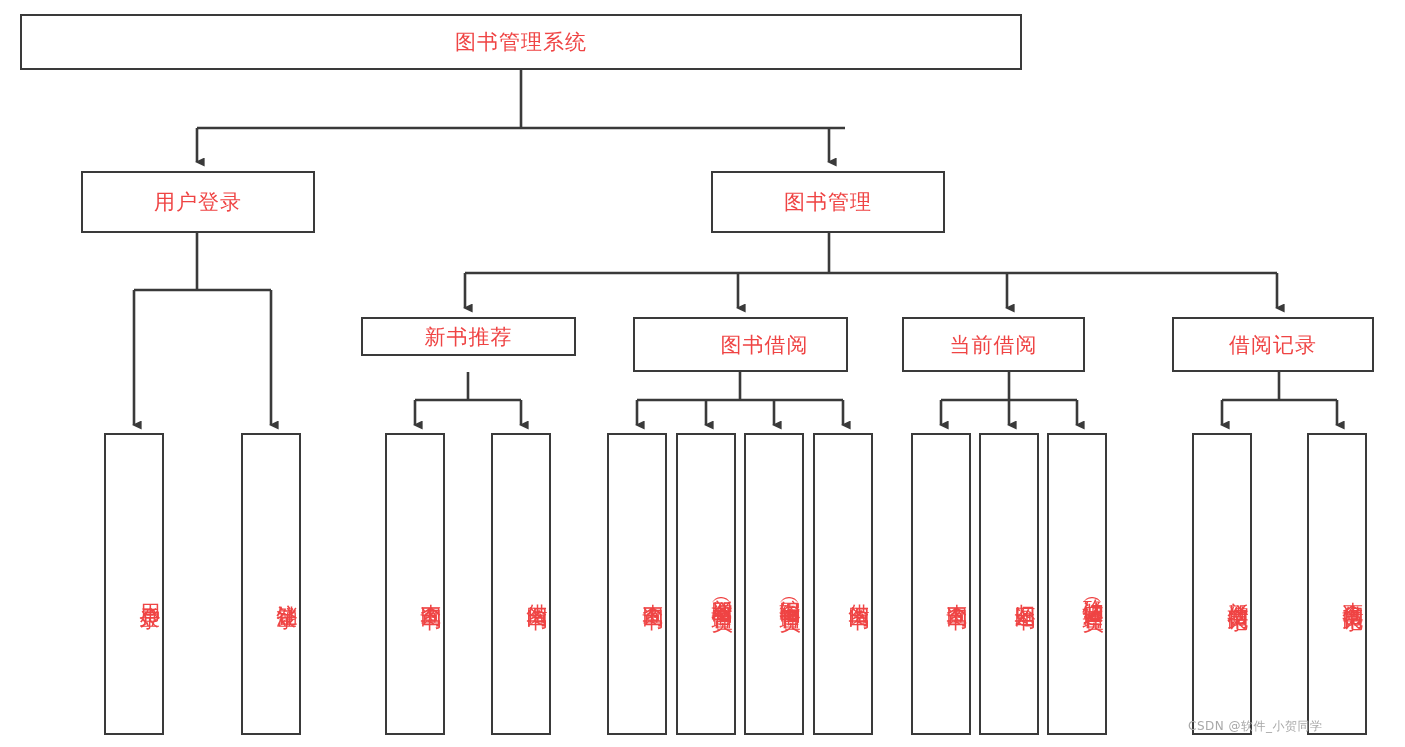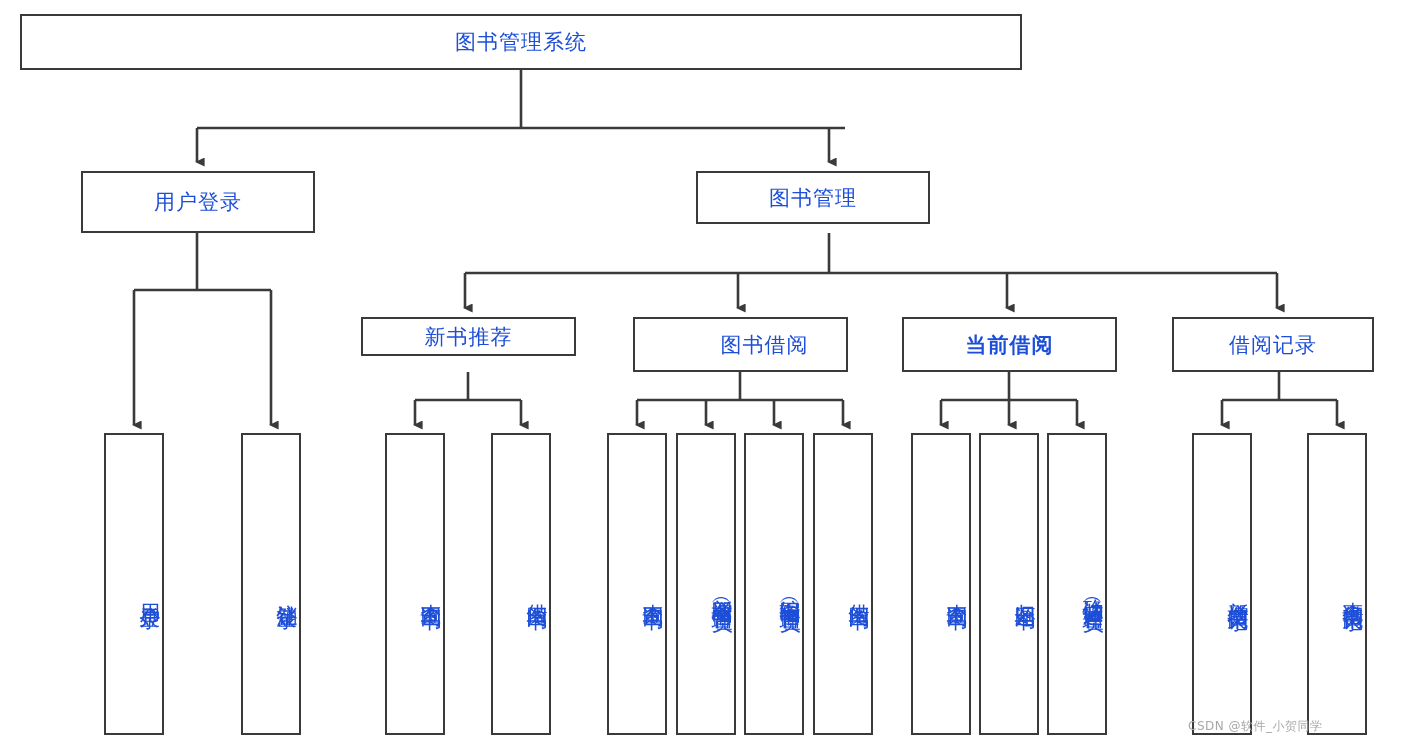--- a/index.html
+++ b/index.html
@@ -24,21 +24,21 @@
     pointer-events: none;
   }
   .node {
     position: absolute;
     box-sizing: border-box;
     border: 2.5px solid #3a3a3a;
     background: #ffffff;
     display: flex;
     align-items: center;
     justify-content: center;
-    color: #1d4ed8;
+    color: #ef4444;
   }
   .node.horiz {
     font-size: 21px;
     letter-spacing: 1px;
   }
   .node.vert {
     writing-mode: vertical-rl;
     text-orientation: upright;
     align-items: flex-start;
     justify-content: center;
@@ -115,31 +115,31 @@
     </g>
   </svg>
 
   <div class="node horiz" style="left:20px; top:14px; width:1002px; height:56px;">
     <span>图书管理系统</span>
   </div>
 
   <div class="node horiz" style="left:81px; top:171px; width:234px; height:62px;">
     <span>用户登录</span>
   </div>
-  <div class="node horiz" style="left:696px; top:171px; width:234px; height:53px;">
+  <div class="node horiz" style="left:711px; top:171px; width:234px; height:62px;">
     <span>图书管理</span>
   </div>
 
   <div class="node horiz" style="left:361px; top:317px; width:215px; height:39px;">
     <span>新书推荐</span>
   </div>
   <div class="node horiz" style="left:633px; top:317px; width:215px; height:55px;padding-left:48px;">
     <span>图书借阅</span>
   </div>
-  <div class="node horiz" style="left:902px; top:317px; width:215px; height:55px;font-weight:bold;">
+  <div class="node horiz" style="left:902px; top:317px; width:183px; height:55px;">
     <span>当前借阅</span>
   </div>
   <div class="node horiz" style="left:1172px; top:317px; width:202px; height:55px;">
     <span>借阅记录</span>
   </div>
 
   <div class="node vert" style="left:104px; top:433px; width:60px; height:302px;">
     <span class="vlabel">用户登录</span>
   </div>
   <div class="node vert" style="left:241px; top:433px; width:60px; height:302px;">

